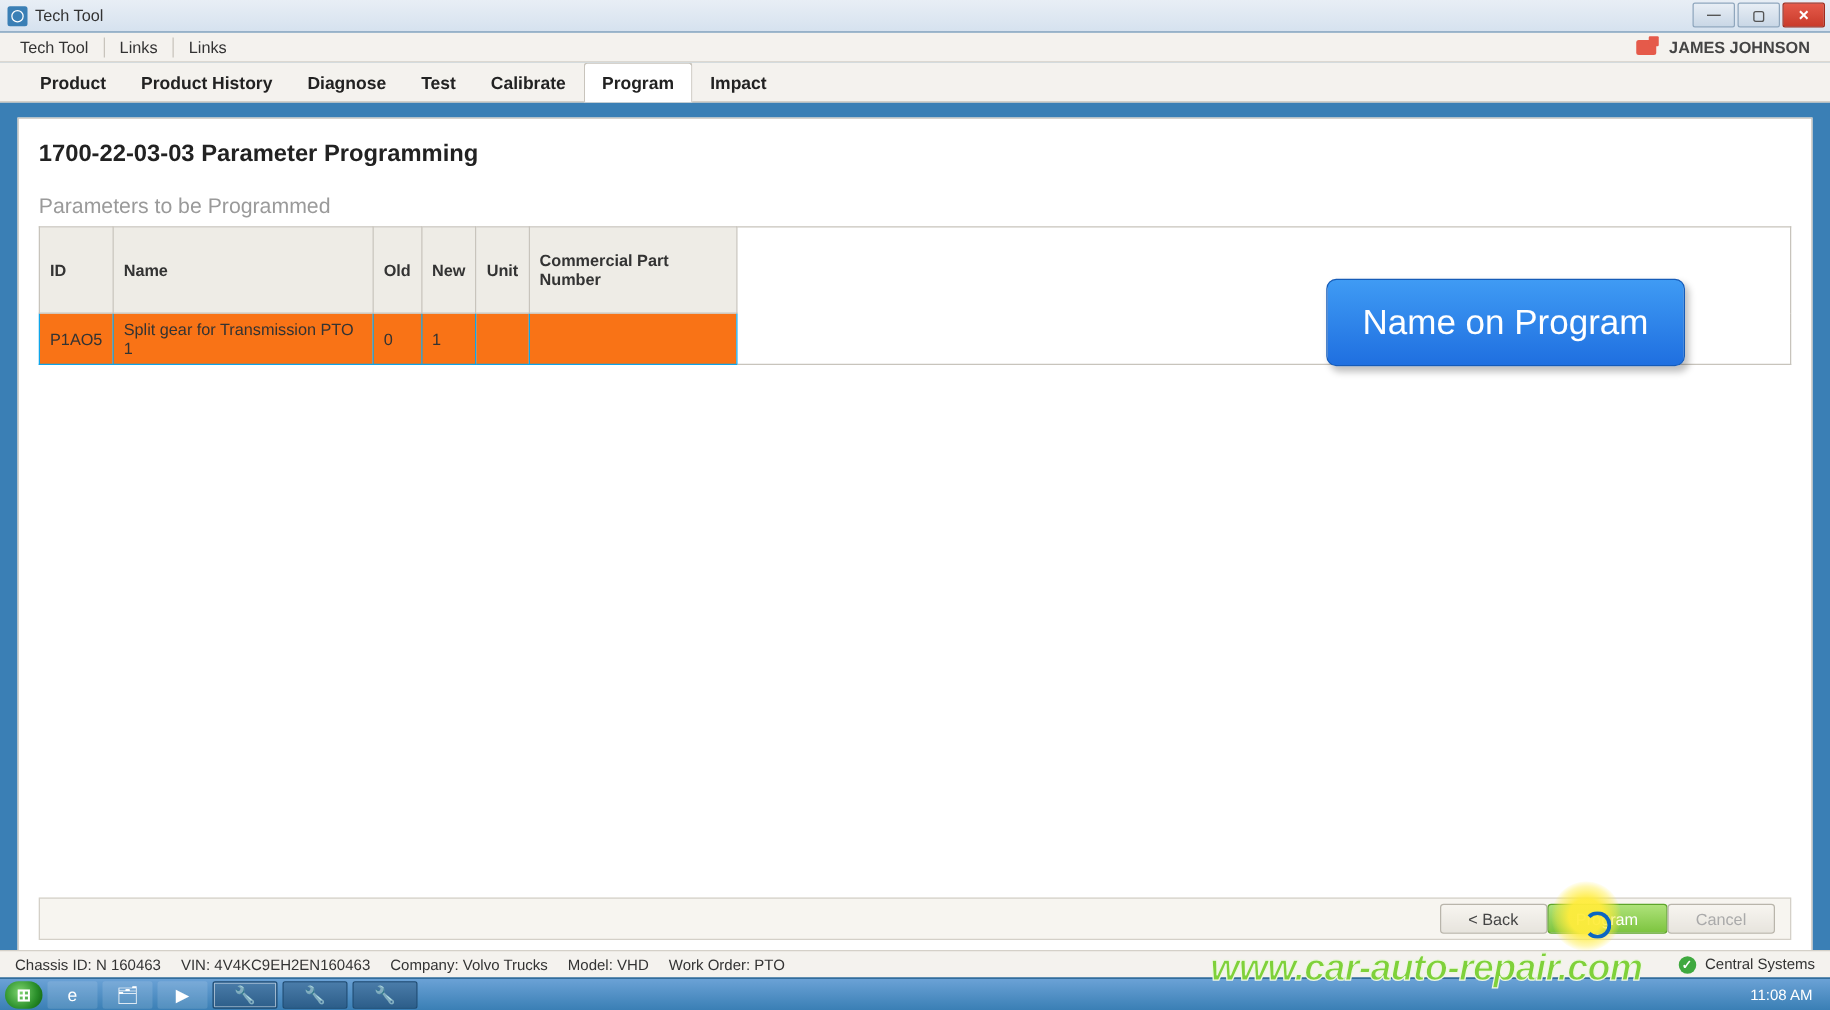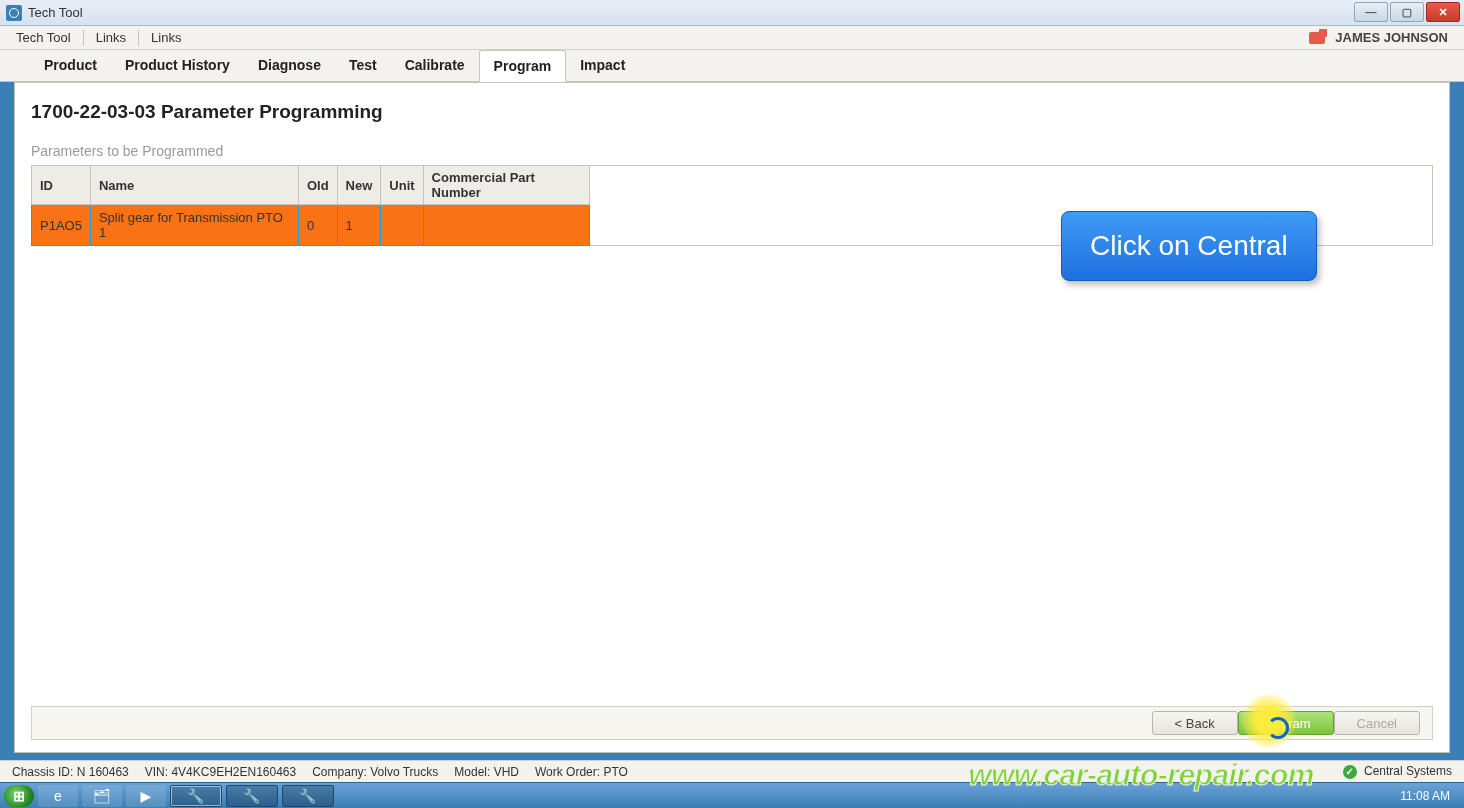--- a/index.html
+++ b/index.html
@@ -94,70 +94,70 @@
   background: #e55a4a;
   border-radius: 1px;
 }
 
 
 .maintabs {
   height: 32px;
   background: #f4f2ee;
   border-bottom: 1px solid #c8c4bc;
   display: flex;
-  align-items: flex-start;
-  padding-left: 30px;
+  align-items: center;
+  padding-left: 18px;
 }
 .maintabs .tab {
   padding: 7px 14px;
   color: #222;
   font-weight: 700;
   font-size: 14px;
   cursor: pointer;
 }
 .maintabs .tab.active {
   background: #fff;
   border: 1px solid #c8c4bc;
   border-bottom: 1px solid #fff;
   margin-bottom: -1px;
   border-radius: 3px 3px 0 0;
 }
 
 
 .content {
   background: #fff;
   border: 1px solid #c8c4bc;
-  margin: 0 14px;
+  margin: 12px 14px;
   height: 671px;
   position: relative;
   padding: 18px 16px 0 16px;
 }
 h1.page-title {
   font-size: 19px;
   font-weight: 700;
   color: #222;
   margin-bottom: 20px;
 }
 .sub-label {
-  font-size: 14px;
+  font-size: 17px;
   color: #9a9a9a;
   margin-bottom: 6px;
 }
 
 
 .ptable {
   width: 100%;
   border: 1px solid #c8c4bc;
   border-collapse: collapse;
   font-size: 13px;
 }
 .ptable th {
   background: #eeece6;
   border: 1px solid #c8c4bc;
-  padding: 4px 8px;
+  padding: 19px 8px;
   text-align: left;
   font-weight: 700;
   color: #333;
 }
 .ptable td {
   background: #f97316;
   border: 1px solid #0ea5e9;
   padding: 5px 8px;
   color: #333;
 }
@@ -376,21 +376,21 @@
         <td class="col-name">Split gear for Transmission PTO 1</td>
         <td class="col-old">0</td>
         <td class="col-new">1</td>
         <td class="col-unit"></td>
         <td class="col-cpn"></td>
         <td class="col-rest" style="background:#fff;border:none;border-left:1px solid #c8c4bc;"></td>
       </tr>
     </tbody>
   </table>
 
-  <div class="callout">Click on Central</div>
+  <div class="callout">Name on Program</div>
 
   <div class="footer-btns">
     <button class="fbtn">&lt; Back</button>
     <button class="fbtn primary">Program</button>
     <button class="fbtn disabled">Cancel</button>
   </div>
 
   <div class="cursor-highlight" style="left:1226px; top:610px;"></div>
 </div>
 

